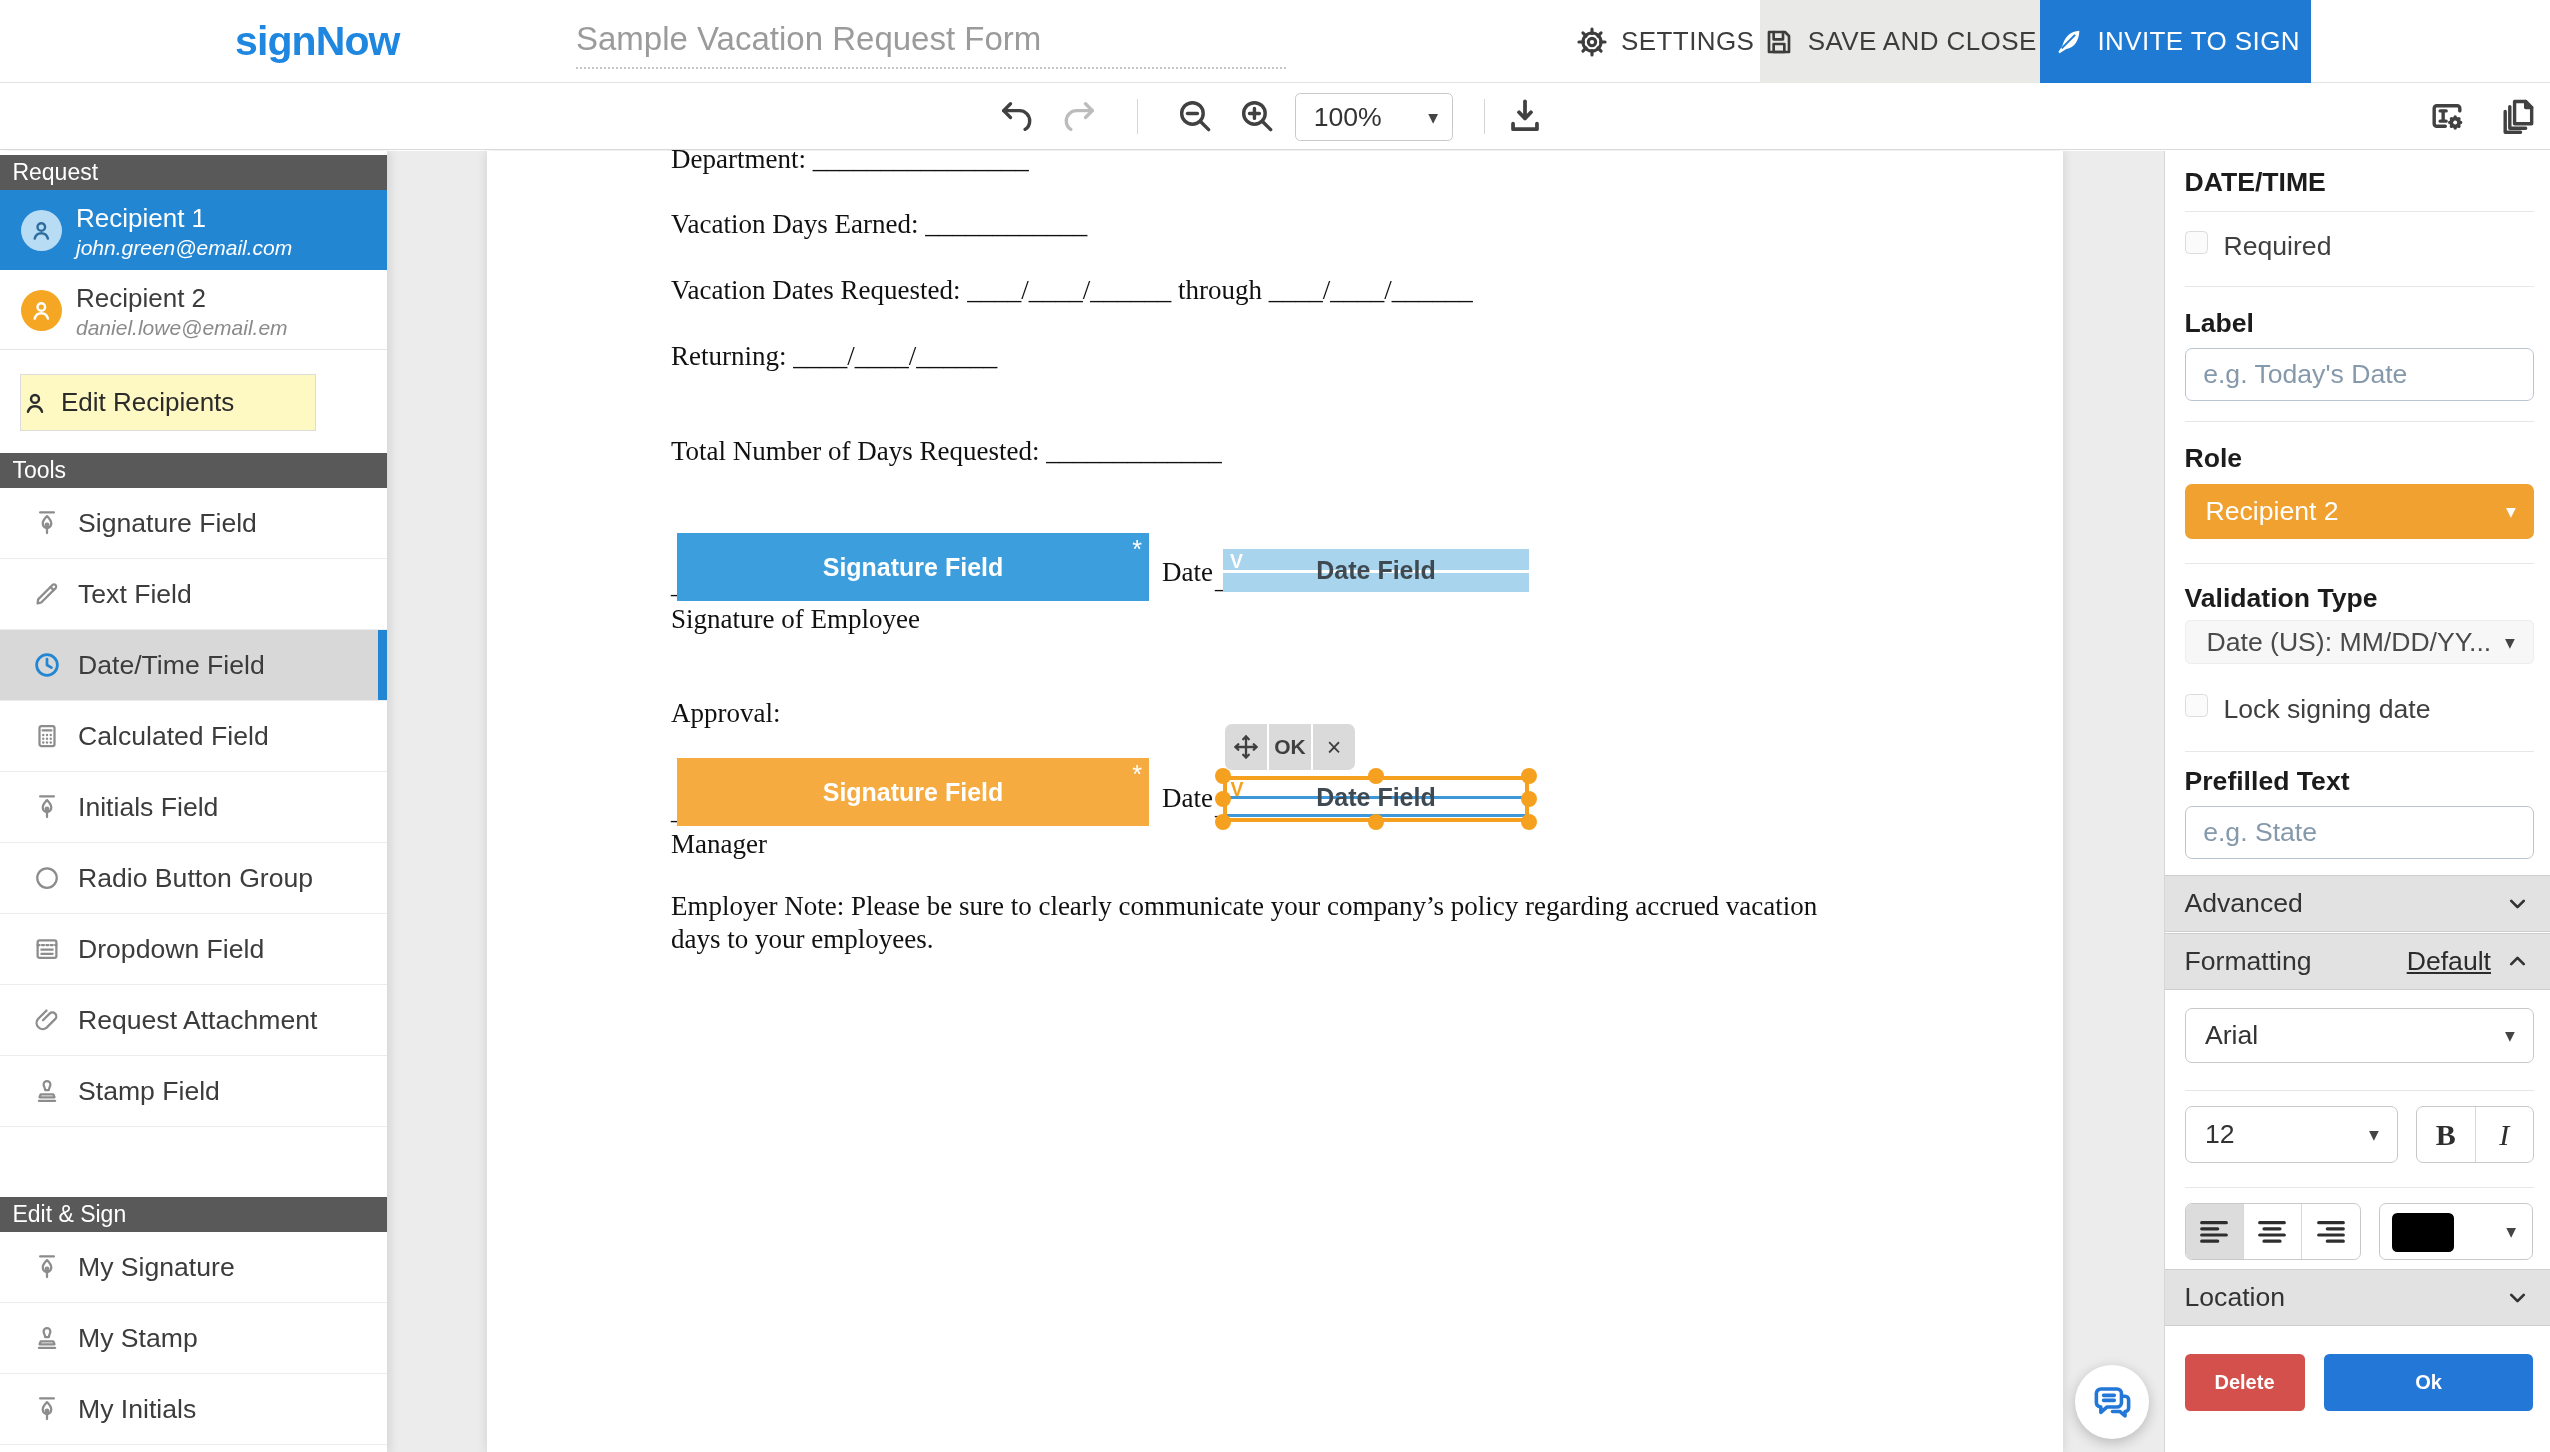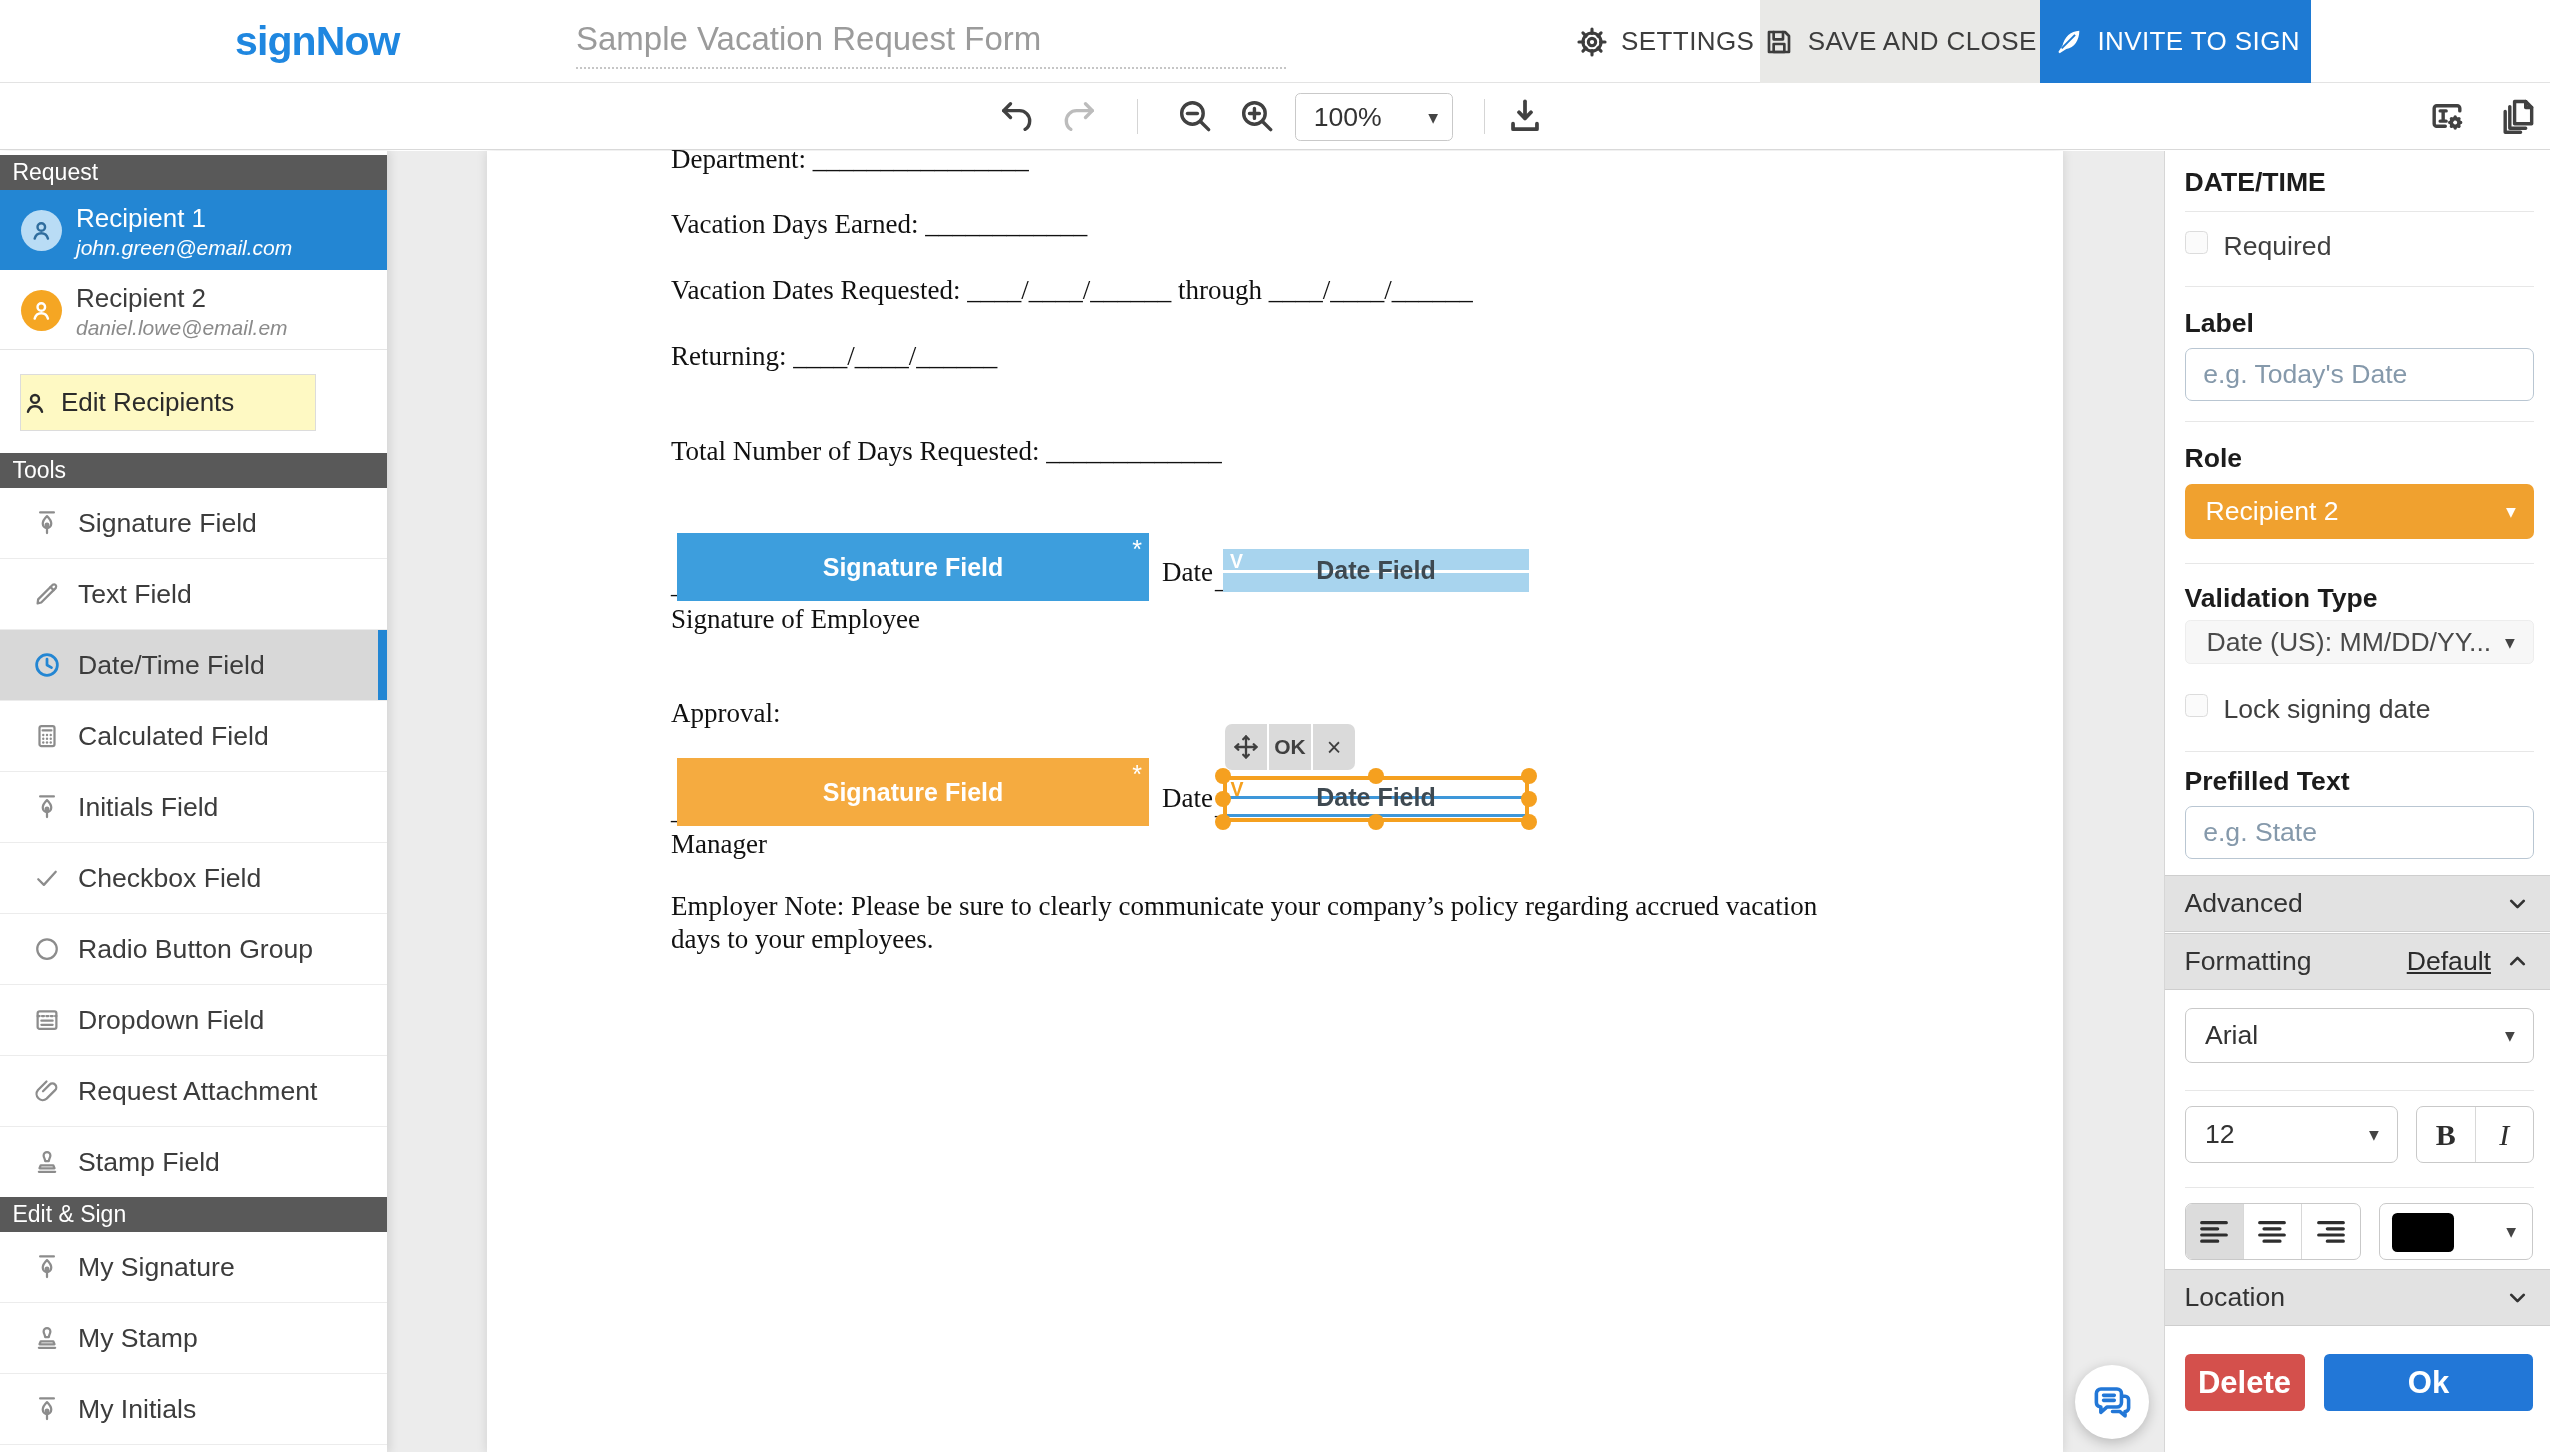--- a/index.html
+++ b/index.html
@@ -91,21 +91,21 @@
   #bigrp{position:absolute;left:251px;width:118px;height:57px;border:0.9px solid #c9c9c9;border-radius:7px;display:flex;background:#fff}
   #bigrp .half{flex:1;display:flex;align-items:center;justify-content:center;font-family:"Liberation Serif","DejaVu Serif",serif;font-size:30px;color:#2e2e2e;cursor:pointer}
   #bigrp .half+.half{border-left:0.9px solid #d8d8d8}
   #aligngrp{position:absolute;left:19.5px;width:176px;height:57px;border:0.9px solid #c9c9c9;border-radius:7px;display:flex;background:#fff;overflow:hidden}
   .alignbtn{flex:1;display:flex;align-items:center;justify-content:center;cursor:pointer}
   .alignbtn+.alignbtn{border-left:0.9px solid #d8d8d8}
   .alignbtn.selected{background:#dcdcdc}
   #colorsel{position:absolute;left:214px;width:154px;height:57px;border:0.9px solid #c9c9c9;border-radius:7px;background:#fff;cursor:pointer}
   #colorsel .swatch{position:absolute;left:12.4px;top:8.9px;width:62px;height:39px;border-radius:5.3px;background:#000}
   #colorsel .caret{position:absolute;right:16px;top:16px;font-size:19.5px;color:#444}
-  .pbtn{position:absolute;height:57px;border-radius:5.3px;display:flex;align-items:center;justify-content:center;font-size:31px;font-weight:700;color:#fff;cursor:pointer}
+  .pbtn{position:absolute;height:57px;border-radius:5.3px;display:flex;align-items:center;justify-content:center;font-size:20px;font-weight:700;color:#fff;cursor:pointer}
   #btn-delete{left:19.5px;width:120px;background:#d4504c}
   #btn-ok{left:159px;width:209px;background:#2277d7}
 
   
   #fab{position:absolute;left:2075px;top:1365px;width:74px;height:74px;border-radius:50%;background:#fff;box-shadow:0 3.5px 12.4px rgba(0,0,0,.22);display:flex;align-items:center;justify-content:center;cursor:pointer;z-index:40}
 </style>
 </head>
 <body>
 
 <div id="app">
@@ -300,28 +300,20 @@
               <path d="M12 6.5c-2.3 2.2-3.4 4.2-3.4 6.1a3.4 3.4 0 0 0 6.8 0c0-1.9-1.1-3.9-3.4-6.1z"></path>
               <circle cx="12" cy="13.6" r="1.1"></circle>
               <path d="M12 14.7V20"></path>
             </svg>
         </span>
         <span class="tlab">Initials Field</span>
       </div>
       <div class="tool-row">
         <span class="tico">
           <svg width="30" height="30" viewBox="0 0 24 24" class="ic">
-              <path d="M5 13l4.5 4.5L19 7"></path>
-            </svg>
-        </span>
-        <span class="tlab">Checkbox Field</span>
-      </div>
-      <div class="tool-row">
-        <span class="tico">
-          <svg width="30" height="30" viewBox="0 0 24 24" class="ic">
               <circle cx="12" cy="12" r="7.8"></circle>
             </svg>
         </span>
         <span class="tlab">Radio Button Group</span>
       </div>
       <div class="tool-row">
         <span class="tico">
           <svg width="30" height="30" viewBox="0 0 24 24" class="ic">
               <rect x="4.5" y="5" width="15" height="14" rx="1.5"></rect>
               <path d="M4.5 8.8h15" stroke-dasharray="1.6 1.9"></path>

